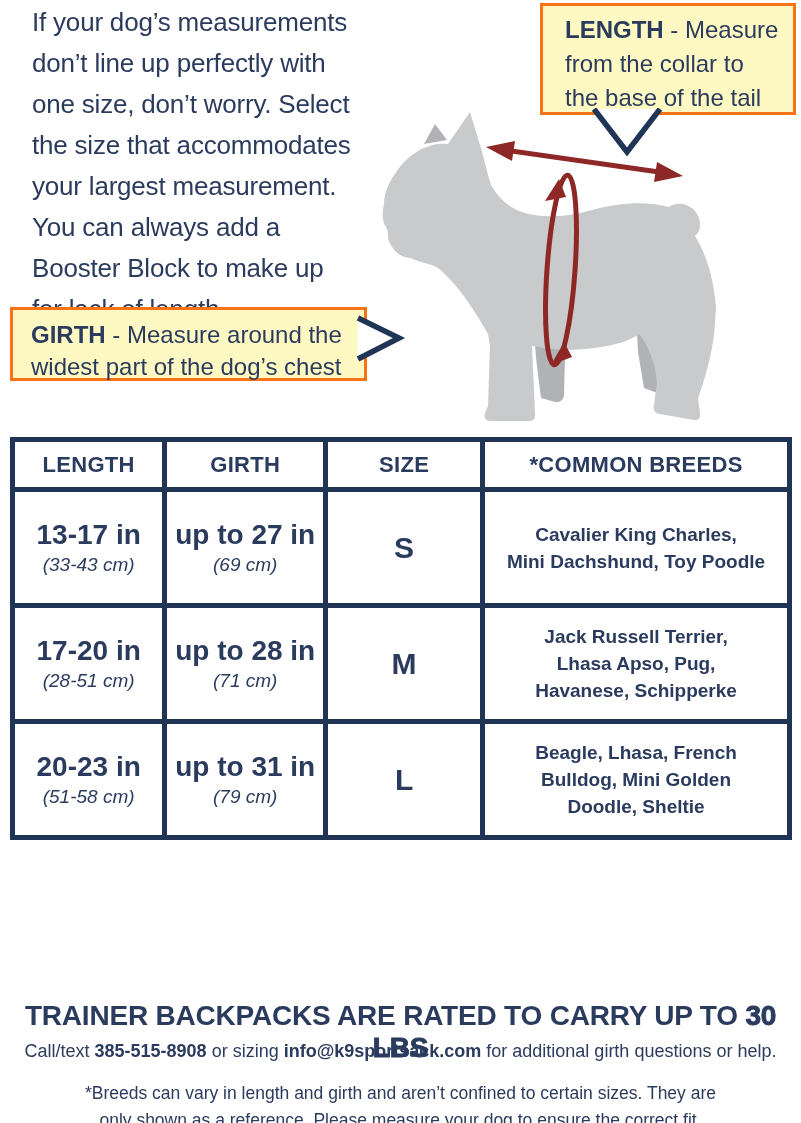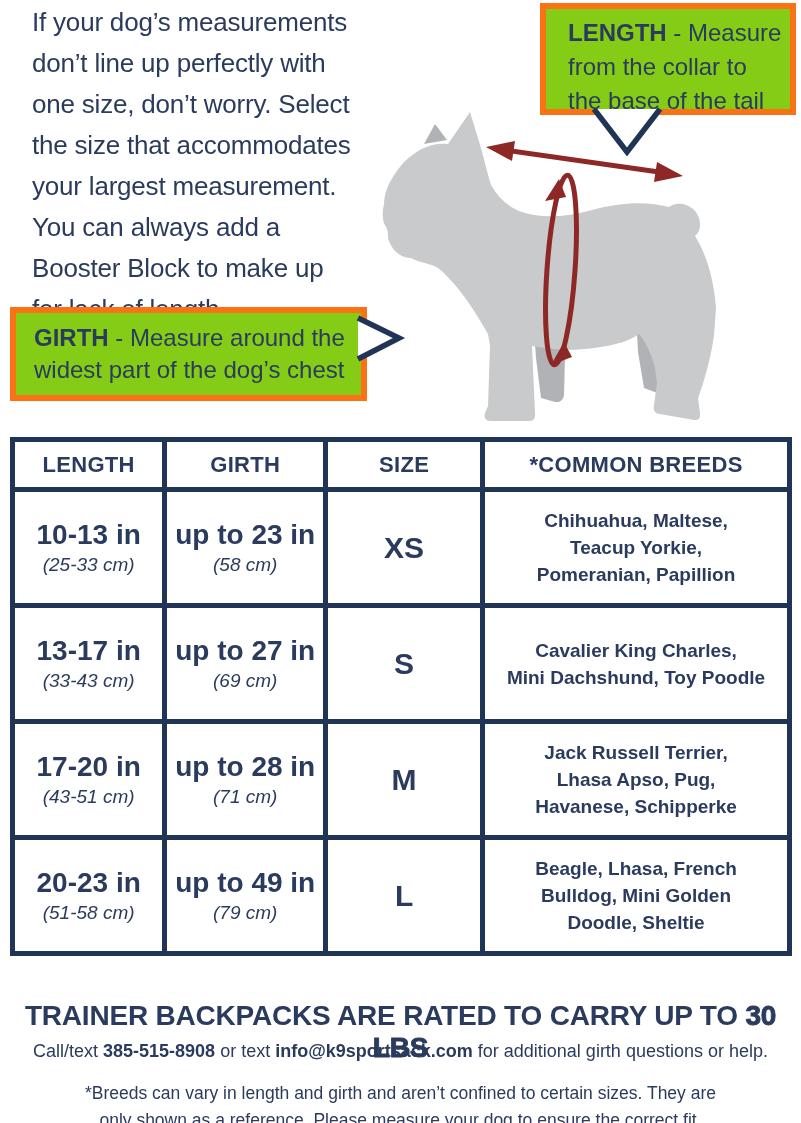--- a/index.html
+++ b/index.html
@@ -7,27 +7,27 @@
     width:801px; height:1123px; position:relative; overflow:hidden;
     background:#ffffff; color:#2b3b5e;
     font-family:"Liberation Sans","DejaVu Sans",sans-serif;
   }
   .intro {
     position:absolute; left:32px; top:2px;
     font-size:26px; line-height:41px; font-weight:400;
     letter-spacing:-0.2px; white-space:pre-line;
   }
   .bubble {
-    position:absolute; box-sizing:border-box; background:#84cc16;
-    border:6px solid #f97316; font-size:24px;
+    position:absolute; box-sizing:border-box; background:#fef9c3;
+    border:3px solid #f97316; font-size:24px;
   }
   .bubble b { font-weight:700; }
   .bubble .bt { white-space:pre-line; }
   .bubble-length { left:540px; top:3px; width:256px; height:112px; padding:7px 6px 0 22px; line-height:34px; }
-  .bubble-girth  { left:10px; top:307px; width:357px; height:94px; padding:9px 6px 0 18px; line-height:32px; }
+  .bubble-girth  { left:10px; top:307px; width:357px; height:74px; padding:9px 6px 0 18px; line-height:32px; }
   .pointer { position:absolute; }
   .dog { position:absolute; left:380px; top:100px; }
   table.sizes {
     position:absolute; left:10px; top:437px; width:782px;
     border-collapse:collapse; table-layout:fixed;
   }
   .sizes th, .sizes td {
     border:5px solid #203455; text-align:center; vertical-align:middle; padding:0;
   }
   .sizes thead tr { height:50px; }
@@ -113,78 +113,64 @@
     <tr>
       <th>LENGTH</th>
       <th>GIRTH</th>
       <th>SIZE</th>
       <th>*COMMON BREEDS</th>
     </tr>
   </thead>
   <tbody>
     <tr>
       <td>
-        <div class="main">10-13 in</div>
-        <div class="sub">(25-33 cm)</div>
-      </td>
-      <td>
-        <div class="main">up to 23 in</div>
-        <div class="sub">(58 cm)</div>
-      </td>
-      <td class="size-letter">XS</td>
-      <td class="breeds">Chihuahua, Maltese,
-Teacup Yorkie,
-Pomeranian, Papillion</td>
-    </tr>
-    <tr>
-      <td>
         <div class="main">13-17 in</div>
         <div class="sub">(33-43 cm)</div>
       </td>
       <td>
         <div class="main">up to 27 in</div>
         <div class="sub">(69 cm)</div>
       </td>
       <td class="size-letter">S</td>
       <td class="breeds">Cavalier King Charles,
 Mini Dachshund, Toy Poodle</td>
     </tr>
     <tr>
       <td>
         <div class="main">17-20 in</div>
-        <div class="sub">(43-51 cm)</div>
+        <div class="sub">(28-51 cm)</div>
       </td>
       <td>
         <div class="main">up to 28 in</div>
         <div class="sub">(71 cm)</div>
       </td>
       <td class="size-letter">M</td>
       <td class="breeds">Jack Russell Terrier,
 Lhasa Apso, Pug,
 Havanese, Schipperke</td>
     </tr>
     <tr>
       <td>
         <div class="main">20-23 in</div>
         <div class="sub">(51-58 cm)</div>
       </td>
       <td>
-        <div class="main">up to 49 in</div>
+        <div class="main">up to 31 in</div>
         <div class="sub">(79 cm)</div>
       </td>
       <td class="size-letter">L</td>
       <td class="breeds">Beagle, Lhasa, French
 Bulldog, Mini Golden
 Doodle, Sheltie</td>
     </tr>
   </tbody>
 </table>
 
 <div class="rating">
   <span>TRAINER BACKPACKS ARE RATED TO CARRY UP TO </span><span class="strong">30 LBS</span>
 </div>
 
 <div class="contact">
-  <span>Call/text </span><b>385-515-8908</b><span> or text </span><b>info@k9sportsack.com</b><span> for additional girth questions or help.</span>
+  <span>Call/text </span><b>385-515-8908</b><span> or sizing </span><b>info@k9sportsack.com</b><span> for additional girth questions or help.</span>
 </div>
 
 <div class="disclaimer">*Breeds can vary in length and girth and aren’t confined to certain sizes. They are
 only shown as a reference. Please measure your dog to ensure the correct fit.</div>
 
 </body></html>

